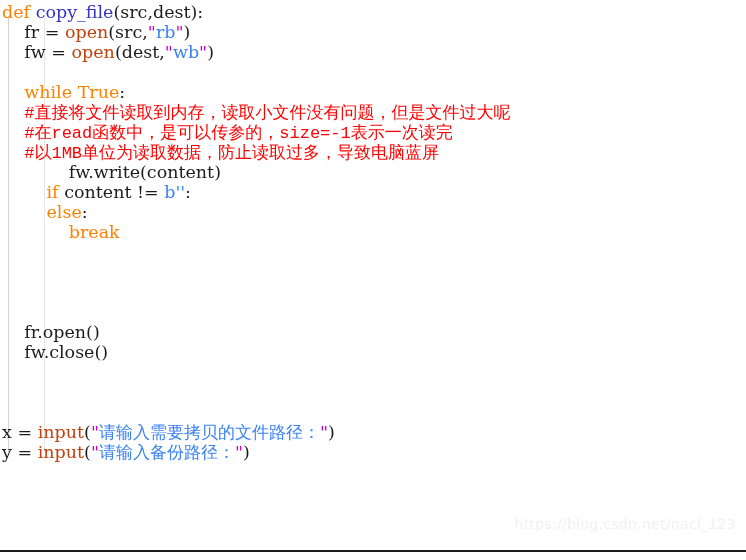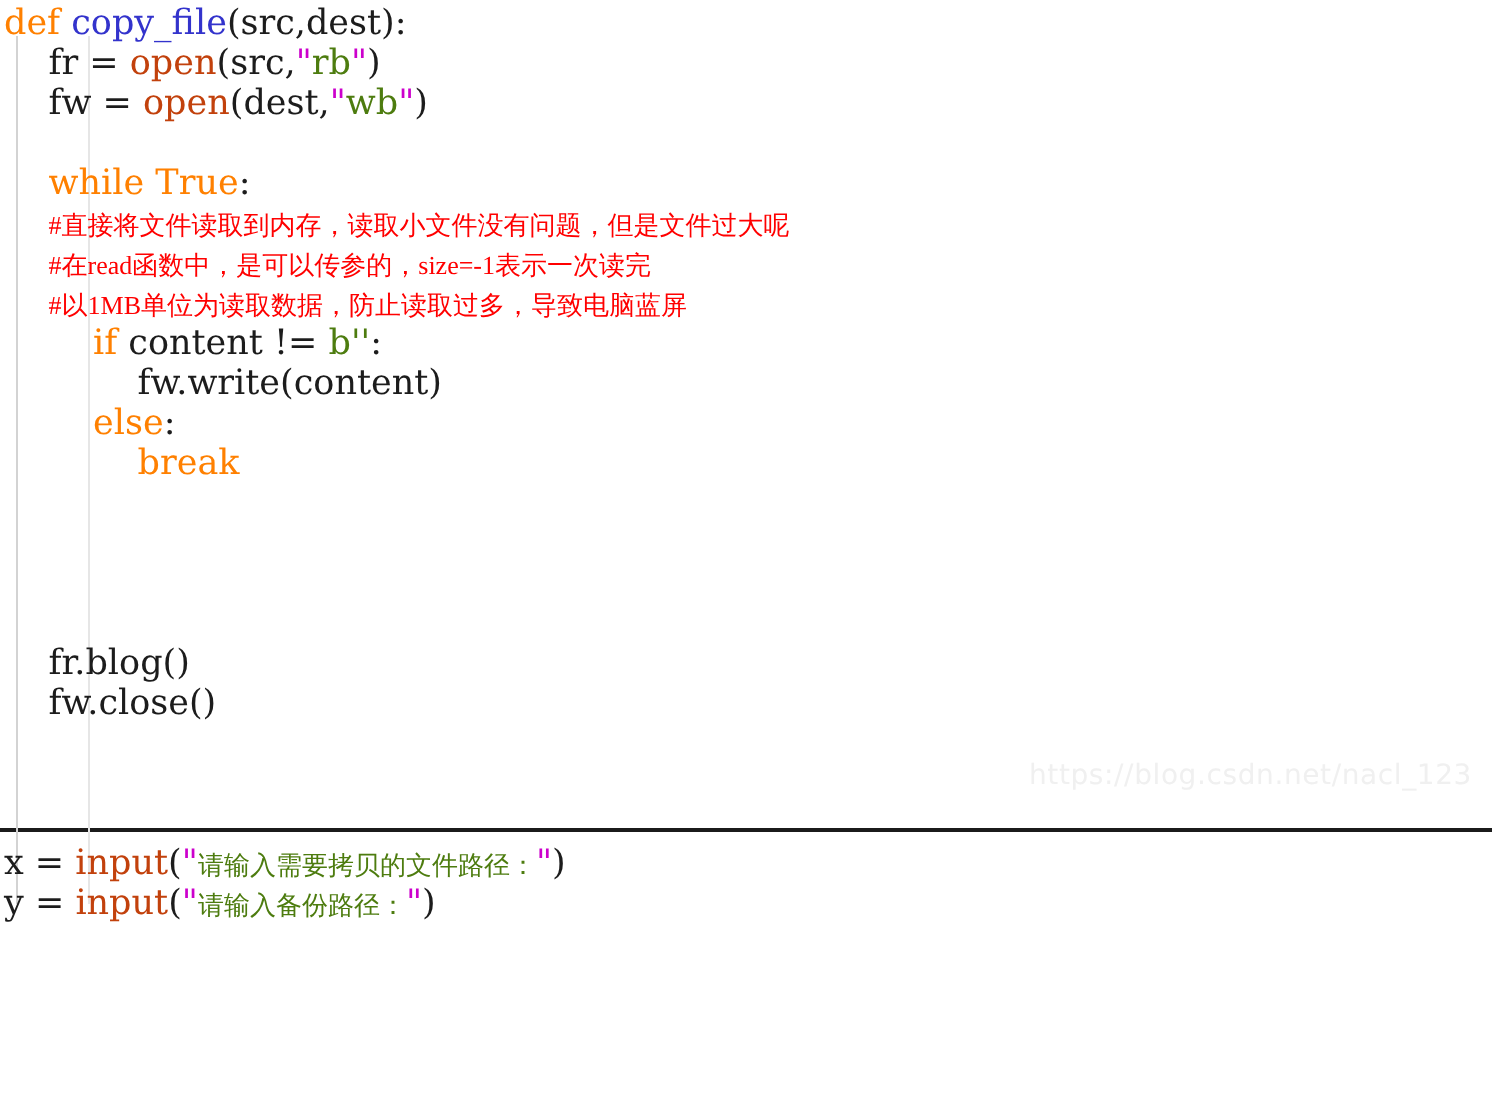--- a/index.html
+++ b/index.html
@@ -9,21 +9,21 @@
   }
   body {
     width: 746px;
     height: 560px;
     overflow: hidden;
     font-family: "DejaVu Serif", "Liberation Serif", serif;
   }
   #code-viewer {
     position: relative;
     width: 746px;
-    height: 416px;
+    height: 552px;
     background: #ffffff;
     box-sizing: border-box;
     border-bottom: 2px solid #1b1b1b;
   }
   
   .indent-guide {
     position: absolute;
     width: 1px;
     background: #d3d3d3;
   }
@@ -47,26 +47,26 @@
     color: #1c1c1c;
     letter-spacing: 0px;
     padding-left: 2px;
   }
   .code-line.blank { height: 20px; }
 
   
   .tok-kw      { color: #ff8000; }
   .tok-func    { color: #3333cc; }
   .tok-builtin { color: #c2410c; text-align: center; }
-  .tok-str     { color: #4d7c0f; }
+  .tok-str     { color: #3b82f6; }
   .tok-quote   { color: #cc00cc; }
   .tok-comment { color: #ff0000; }
   .tok-plain   { color: #1c1c1c; }
 
-  .cjk { font-family: Liberation Serif, serif; font-size: 13px; }
+  .cjk { font-family: Liberation Mono, monospace; font-size: 17px; }
 
   #watermark {
     position: absolute;
     right: 10px;
     bottom: 18px;
     font-family: "DejaVu Sans", "Liberation Sans", sans-serif;
     font-size: 14px;
     color: #f0f0f0;
     letter-spacing: 0.3px;
     user-select: none;
@@ -92,36 +92,36 @@
 
     <div class="code-line"><span class="tok-plain">    </span><span class="tok-kw">while</span><span class="tok-plain"> </span><span class="tok-kw">True</span><span class="tok-plain">:</span></div>
 
     <div class="code-line"><span class="tok-plain">    </span><span class="tok-comment cjk">#直接将文件读取到内存，读取小文件没有问题，但是文件过大呢</span></div>
 
     <div class="code-line"><span class="tok-plain">    </span><span class="tok-comment cjk">#在read函数中，是可以传参的，size=-1表示一次读完</span></div>
 
     <div class="code-line"><span class="tok-plain">    </span><span class="tok-comment cjk">#以1MB单位为读取数据，防止读取过多，导致电脑蓝屏</span></div>
 
 
+    <div class="code-line"><span class="tok-plain">            fw.write(content)</span></div>
+
     <div class="code-line"><span class="tok-plain">        </span><span class="tok-kw">if</span><span class="tok-plain"> content != </span><span class="tok-str">b''</span><span class="tok-plain">:</span></div>
-
-    <div class="code-line"><span class="tok-plain">            fw.write(content)</span></div>
 
     <div class="code-line"><span class="tok-plain">        </span><span class="tok-kw">else</span><span class="tok-plain">:</span></div>
 
     <div class="code-line"><span class="tok-plain">            </span><span class="tok-kw">break</span></div>
 
     <div class="code-line blank"></div>
     <div class="code-line blank"></div>
 
     <div class="code-line"><span class="tok-plain">    </span></div>
 
     <div class="code-line blank"></div>
 
-    <div class="code-line"><span class="tok-plain">    fr.blog()</span></div>
+    <div class="code-line"><span class="tok-plain">    fr.open()</span></div>
 
     <div class="code-line"><span class="tok-plain">    fw.close()</span></div>
 
     <div class="code-line blank"></div>
     <div class="code-line blank"></div>
     <div class="code-line blank"></div>
 
     <div class="code-line"><span class="tok-plain">x = </span><span class="tok-builtin">input</span><span class="tok-plain">(</span><span class="tok-quote">"</span><span class="tok-str cjk">请输入需要拷贝的文件路径：</span><span class="tok-quote">"</span><span class="tok-plain">)</span></div>
 
     <div class="code-line"><span class="tok-plain">y = </span><span class="tok-builtin">input</span><span class="tok-plain">(</span><span class="tok-quote">"</span><span class="tok-str cjk">请输入备份路径：</span><span class="tok-quote">"</span><span class="tok-plain">)</span></div>

